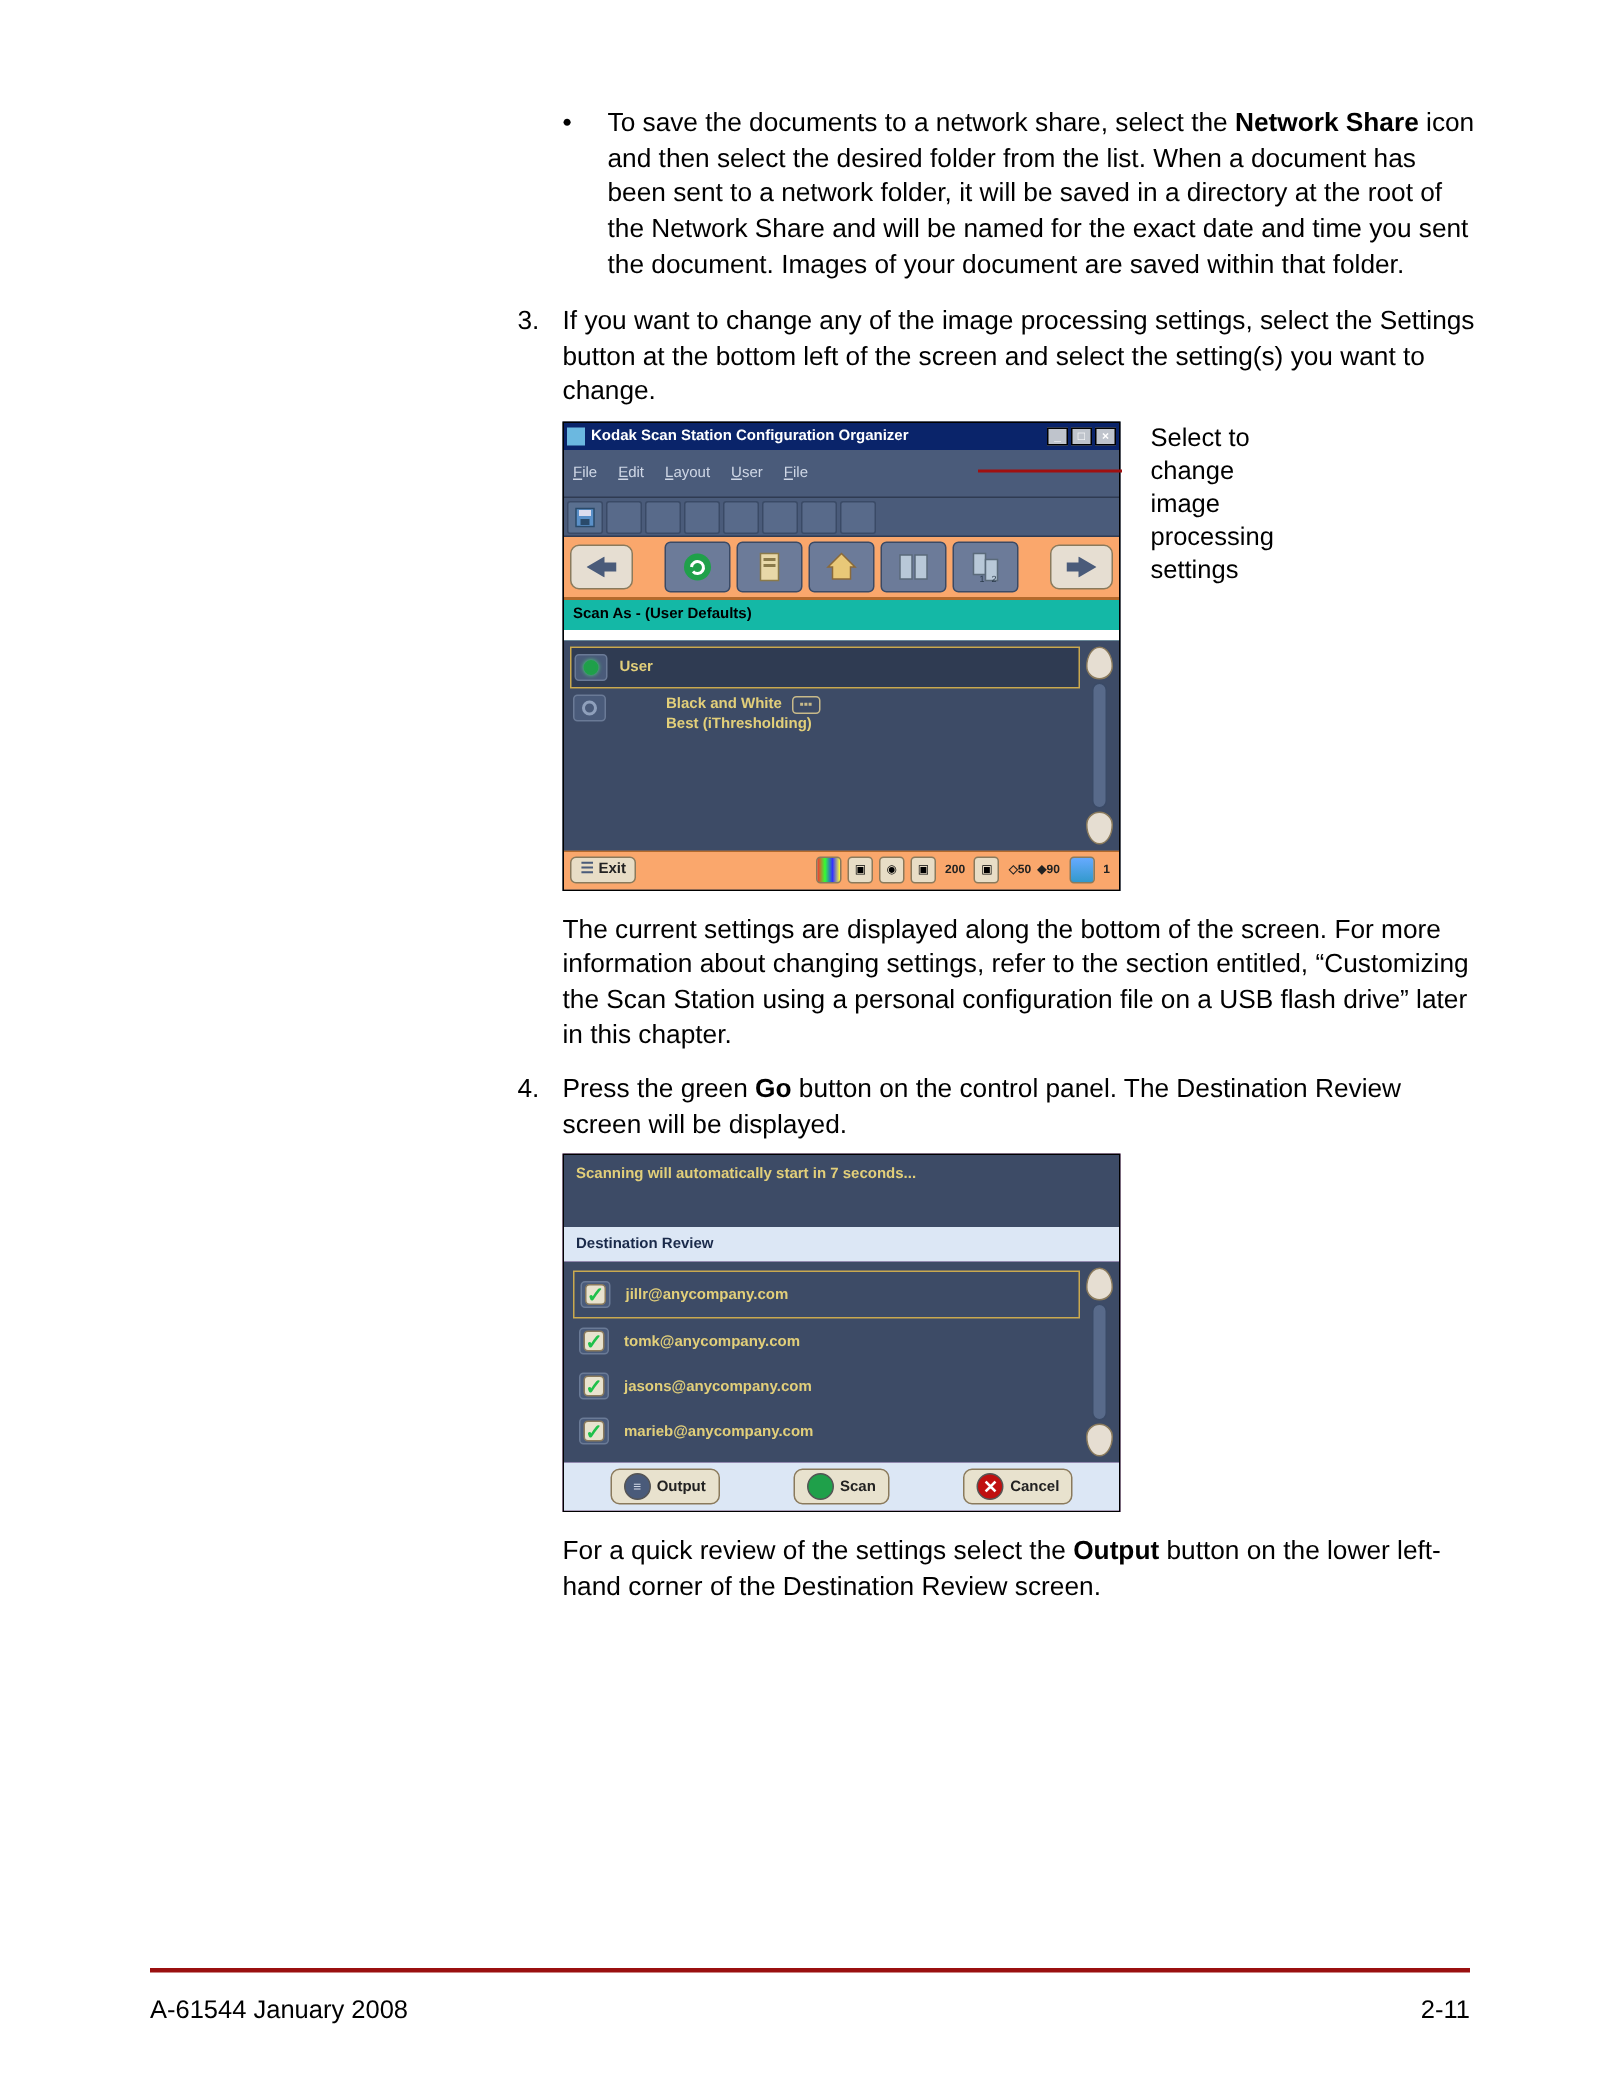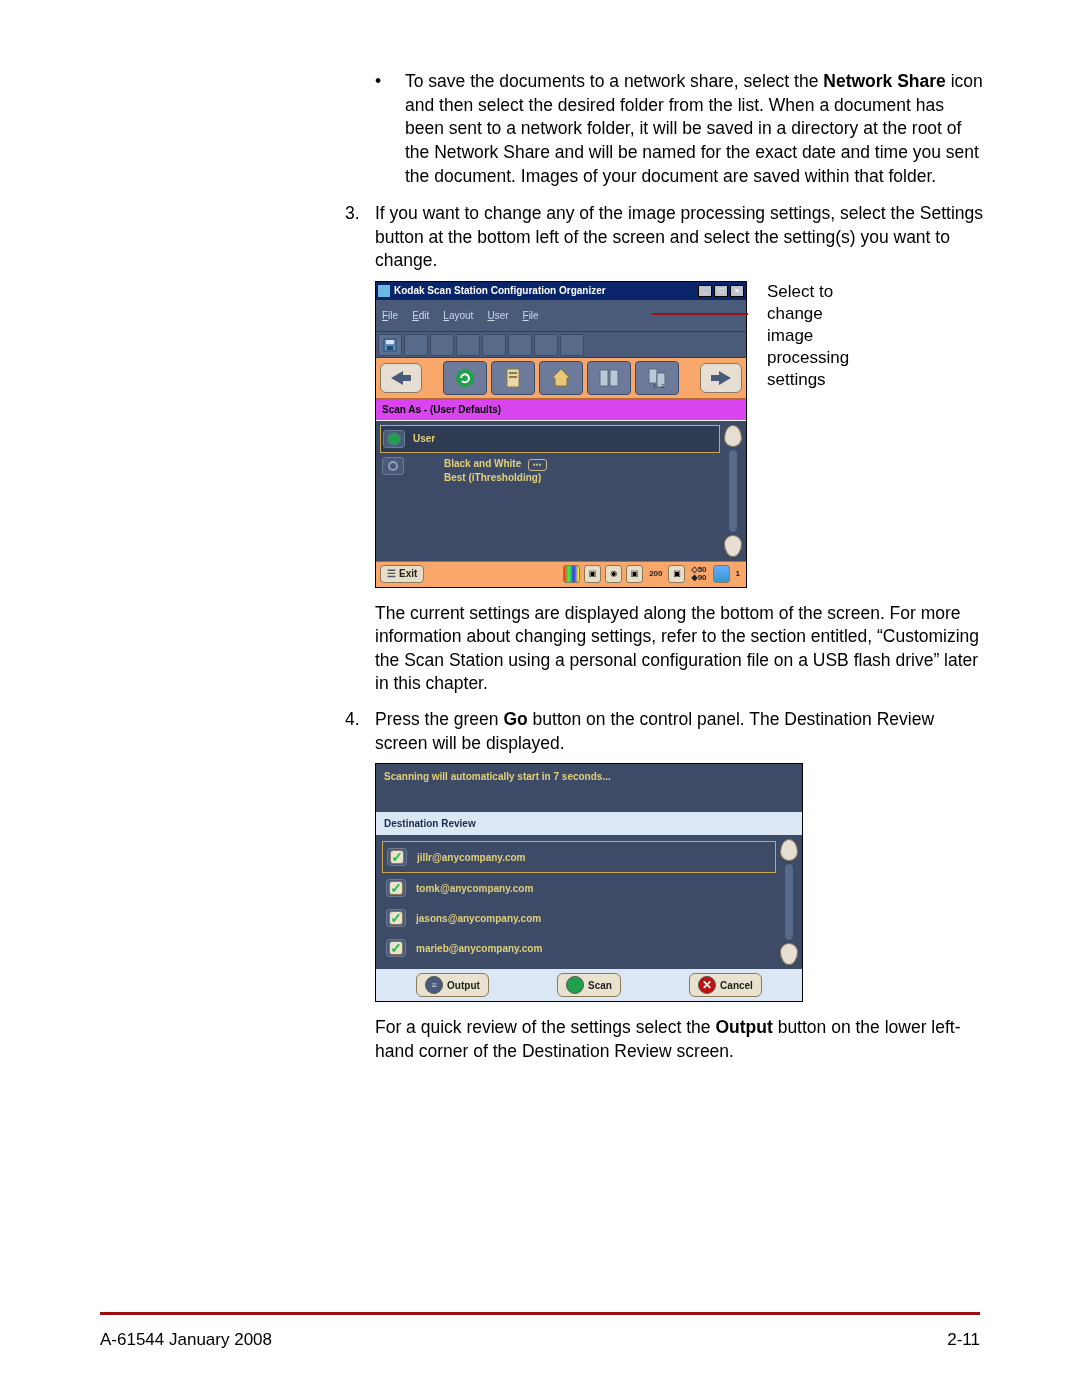--- a/index.html
+++ b/index.html
@@ -42,42 +42,42 @@
   .toolbar1 { background: #4a5b7a; height: 26px; display:flex; padding:2px; gap:2px; border-bottom:1px solid #2f3b52;}
   .toolbar1 .tb { width:24px; height:22px; background:#586a8a; border:1px solid #3a4a66; border-radius:2px; display:flex; align-items:center; justify-content:center;}
   .toolbar1 .tb.save { background:#5a7090;}
   .toolbar1 .tb svg{width:14px;height:14px;}
   .navrow { background: #faa76c; height: 42px; border-bottom: 2px solid #b46a2c; display:flex; align-items:center; padding:0 4px; gap:4px;}
   .navarrow { background: #e6ded2; border:1px solid #8a7a5c; border-radius:6px; width:42px; height:30px; display:flex; align-items:center; justify-content:center;}
   .navarrow svg{width:20px;height:14px;fill:#4a5b7a;}
   .navmid { flex:1; display:flex; gap:4px; justify-content:center;}
   .navicon { width:44px; height:34px; background:#6c7b99; border:1px solid #3a4a66; border-radius:4px; display:flex; align-items:center; justify-content:center;}
   .navicon svg{width:26px;height:24px;}
-  .section-hdr { background:#d946ef; color:#000; font-weight:bold; font-size:10px; padding:3px 6px; border-bottom:1px solid #ffffff;}
+  .section-hdr { background:#14b8a6; color:#000; font-weight:bold; font-size:10px; padding:3px 6px; border-bottom:7px solid #ffffff;}
   .listarea { background:#3d4b66; position:relative; padding:4px 26px 4px 4px; min-height:140px;}
   .row-item { display:flex; align-items:center; gap:8px; padding:4px 2px; color:#e2cf7a; font-weight:bold; font-size:10px;}
   .row-item.selected { border:1px solid #caa94f; background:#2f3b52;}
   .radio { width:22px; height:18px; border:1px solid #6a7a96; background:#4a5b7a; border-radius:3px; display:flex; align-items:center; justify-content:center;}
   .radio .dot{ width:10px;height:10px;border-radius:50%; border:2px solid #8fa0bc;}
   .radio .dot.on{ background:#1fa04a; border-color:#1fa04a; box-shadow:0 0 3px #4fe07a;}
   .row-item .badge{ display:inline-block; border:1px solid #c8ba8a; border-radius:3px; padding:0px 4px; font-size:8px; color:#c8ba8a; margin-left:4px;}
   .vscroll { position:absolute; right:4px; top:4px; bottom:4px; width:18px; display:flex; flex-direction:column; align-items:center; justify-content:space-between;}
   .vscroll .cap{ width:18px; height:22px; background:#e6ded2; border:1px solid #8a7a5c; border-radius:50% 50% 50% 50% / 60% 60% 40% 40%; }
   .vscroll .cap.down{ transform: rotate(180deg);}
   .vscroll .track{ flex:1; width:10px; background:#586a8a; border:1px solid #3a4a66; border-radius:5px; margin:2px 0;}
   .bottombar { background:#faa76c; height:26px; display:flex; align-items:center; padding:0 4px; gap:4px; border-top:1px solid #b46a2c;}
   .bottombar .exitbtn{ display:flex; align-items:center; gap:3px; background:#e8ddc6; border:1px solid #8a7a5c; border-radius:4px; padding:1px 6px; font-size:10px; font-weight:bold; color:#222;}
   .bottombar .flexer{flex:1;}
   .bottombar .ic{ width:17px;height:18px; background:#e8ddc6; border:1px solid #8a7a5c; border-radius:3px; display:flex;align-items:center;justify-content:center; font-size:8px;}
   .bottombar .txt{ font-size:8px; font-weight:bold; color:#222; padding:0 2px; line-height:1;}
   .callout-line{ position:absolute; height:1.5px; background:#a01010; top:31px; left:276px; width:96px;}
   .callout-text{ font-size:17px; line-height:1.3; margin-left:20px; width:100px;}
 
   
-  .shot2 { width:428px; border:1px solid #000; background:#f0abfc; font-family:Tahoma,Arial,sans-serif; font-size:10px; margin:8px 0 14px 0;}
+  .shot2 { width:372px; border:1px solid #000; background:#f0abfc; font-family:Tahoma,Arial,sans-serif; font-size:10px; margin:8px 0 14px 0;}
   .shot2 .msg{ background:#3d4b66; color:#e2cf7a; font-weight:bold; padding:6px 8px 28px 8px; font-size:10px;}
   .shot2 .hdr{ background:#dce7f5; color:#1a2a4a; font-weight:bold; padding:5px 8px; font-size:10px;}
   .shot2 .list2{ background:#3d4b66; padding:6px 26px 6px 6px; position:relative;}
   .row2{ display:flex; align-items:center; gap:10px; padding:6px 4px; color:#e2cf7a; font-weight:bold; font-size:10px;}
   .row2.selected{ border:1px solid #caa94f;}
   .check{ width:20px; height:18px; background:#4a5b7a; border:1px solid #6a7a96; border-radius:3px; display:flex; align-items:center; justify-content:center; position:relative;}
   .check .mark{ color:#1fc04a; font-weight:bold; font-size:14px; line-height:1;}
   .check.inner{ width:14px;height:14px;background:#e8e2ce;border:1px solid #8a7a5c;}
   .shot2 .foot{ background:#dce7f5; height:32px; display:flex; align-items:center; justify-content:space-around; padding:0 6px;}
   .footbtn{ display:flex; align-items:center; gap:4px; background:#e8e2ce; border:1px solid #8a7a5c; border-radius:6px; padding:2px 8px; font-size:10px; font-weight:bold; color:#222;}
@@ -214,21 +214,21 @@
               <span style="font-size:10px;color:#4a5b7a;">☰</span>
               <span>Exit</span>
             </div>
             <div class="flexer"></div>
             <div class="ic" style="background:linear-gradient(90deg,#f33,#3f3,#33f,#ff3);"></div>
             <div class="ic">▣</div>
             <div class="ic">◉</div>
             <div class="ic">▣</div>
             <div class="txt">200</div>
             <div class="ic">▣</div>
-            <div style="display:flex;flex-direction:column;">
+            <div style="display:flex;flex-direction:row;">
               <div class="txt">◇<span>50</span></div>
               <div class="txt">◆<span>90</span></div>
             </div>
             <div class="ic" style="background:linear-gradient(#6af,#39c);"></div>
             <div class="txt">1</div>
           </div>
           <div class="callout-line"></div>
         </div>
         <div class="callout-text">Select to change image processing settings</div>
       </div>

